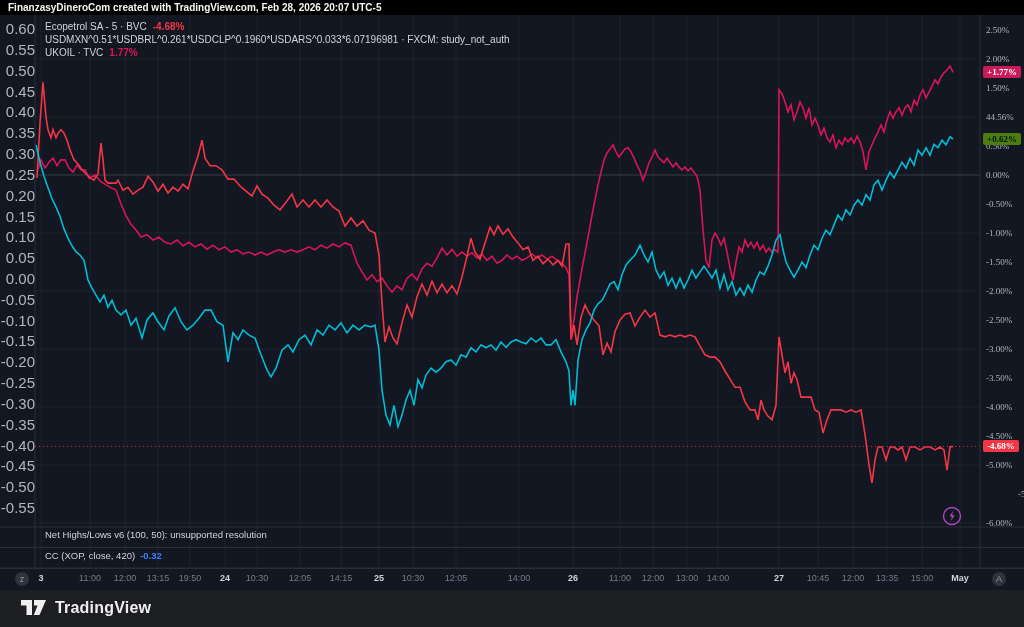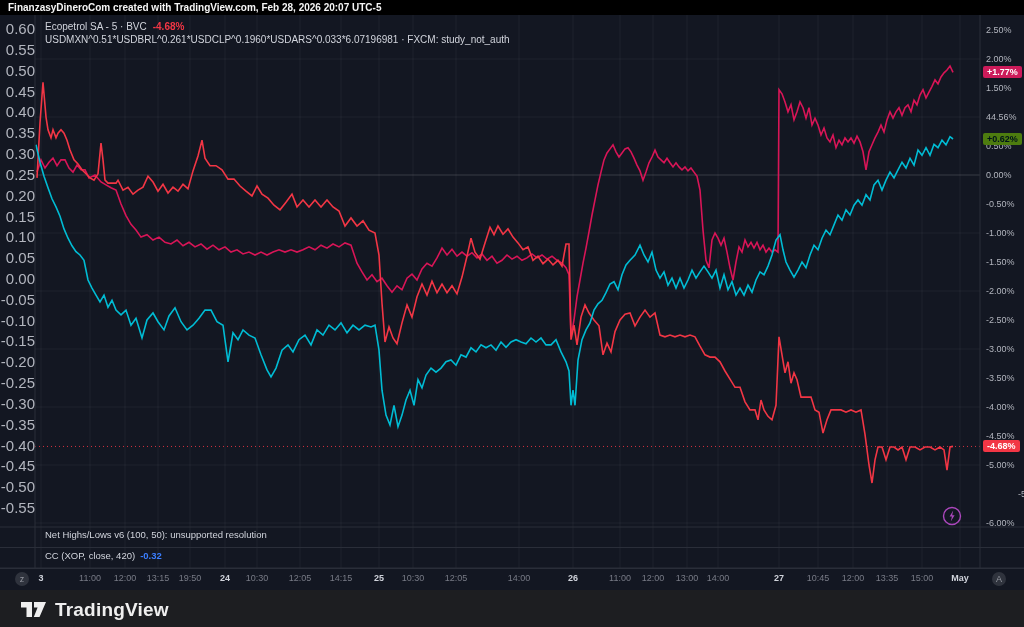--- a/index.html
+++ b/index.html
@@ -4,36 +4,36 @@
 <style>
   html,body{margin:0;padding:0;background:#0b0e14;}
   #app{position:relative;width:1024px;height:627px;background:#131722;overflow:hidden;
        font-family:"Liberation Sans",sans-serif;-webkit-font-smoothing:antialiased;}
   #topbar{position:absolute;left:0;top:0;width:1024px;height:15px;background:#000000;
           color:#f5f5f5;font-size:10px;font-weight:bold;line-height:15px;padding-left:8px;box-sizing:border-box;white-space:nowrap;}
   #chartsvg{position:absolute;left:0;top:0;}
   .tickL{position:absolute;right:0;transform:translateY(-50%);color:#b2b5be;font-size:15px;white-space:nowrap;}
   .tickR{position:absolute;left:6px;transform:translateY(-50%);color:#b2b5be;font-size:9px;white-space:nowrap;}
   #left-scale{position:absolute;left:0;top:15px;width:35px;height:553px;}
-  #right-scale{position:absolute;left:980px;top:15px;width:44px;height:553px;}
+  #right-scale{position:absolute;left:980px;top:15px;width:44px;height:553px;font-family:Liberation Serif, serif;}
   .badge{position:absolute;left:3px;transform:translateY(-50%);border-radius:2px;font-size:9px;font-weight:bold;
          padding:1px 4px;white-space:nowrap;z-index:3;}
   #legend{position:absolute;left:45px;top:20px;z-index:4;}
   .legend-row{font-size:10px;color:#d1d4dc;line-height:13px;white-space:nowrap;}
   .legend-val{margin-left:6px;font-weight:bold;}
   #timeaxis{position:absolute;left:0;top:568px;width:1024px;height:22px;border-top:1px solid #2a2e39;}
   .ttick{position:absolute;top:4px;transform:translateX(-50%);font-size:9px;color:#787b86;white-space:nowrap;}
   .ttick.major{color:#d1d4dc;font-weight:bold;}
   .circle-btn{position:absolute;width:14px;height:14px;border-radius:50%;background:#2f333d;color:#9598a1;
               font-size:9px;line-height:14px;text-align:center;top:3px;}
   .ind-row{position:absolute;left:45px;font-size:9.5px;color:#d1d4dc;white-space:nowrap;z-index:4;}
   .ind-val{font-weight:bold;margin-left:5px;}
   #footer{position:absolute;left:0;top:590px;width:1024px;height:37px;background:#1d1e21;}
   #footer-logo{position:absolute;left:21px;top:9px;display:flex;align-items:center;gap:8px;}
-  #footer-brand{color:#efefef;font-size:19px;font-weight:bold;letter-spacing:0.2px;}
+  #footer-brand{color:#efefef;font-size:16px;font-weight:bold;letter-spacing:0.2px;}
   #boost{position:absolute;left:941px;top:505px;width:22px;height:22px;z-index:4;}
 </style>
 </head>
 <body>
 
 <div id="app">
 
   <div id="topbar">
     <span>FinanzasyDineroCom created with TradingView.com, Feb 28, 2026 20:07 UTC-5</span>
   </div>
@@ -79,20 +79,21 @@
       <line x1="0" y1="527" x2="1024" y2="527" stroke="#2a2e39" stroke-width="1"></line>
       <line x1="0" y1="547.5" x2="1024" y2="547.5" stroke="#2a2e39" stroke-width="1"></line>
       <line x1="0" y1="568" x2="1024" y2="568" stroke="#2a2e39" stroke-width="1"></line>
       <line x1="35" y1="15" x2="35" y2="568" stroke="#2a2e39" stroke-width="1"></line>
       <line x1="980" y1="15" x2="980" y2="568" stroke="#2a2e39" stroke-width="1"></line>
     </svg>
 
   <div id="legend">
       <div class="legend-row"><span>Ecopetrol SA - 5 · BVC</span><span class="legend-val" style="color: rgb(242, 54, 69);">-4.68%</span></div>
       <div class="legend-row"><span>USDMXN^0.51*USDBRL^0.261*USDCLP^0.1960*USDARS^0.033*6.07196981 · FXCM: study_not_auth</span></div>
+      <div class="legend-row"><span>UKOIL · TVC</span><span class="legend-val" style="color: rgb(216, 21, 87);">1.77%</span></div>
     </div>
 
   <div id="left-scale">
       <div class="tickL" style="top: 13.1px;">0.60</div>
       <div class="tickL" style="top: 33.925px;">0.55</div>
       <div class="tickL" style="top: 54.75px;">0.50</div>
       <div class="tickL" style="top: 75.575px;">0.45</div>
       <div class="tickL" style="top: 96.4px;">0.40</div>
       <div class="tickL" style="top: 117.225px;">0.35</div>
       <div class="tickL" style="top: 138.05px;">0.30</div>

